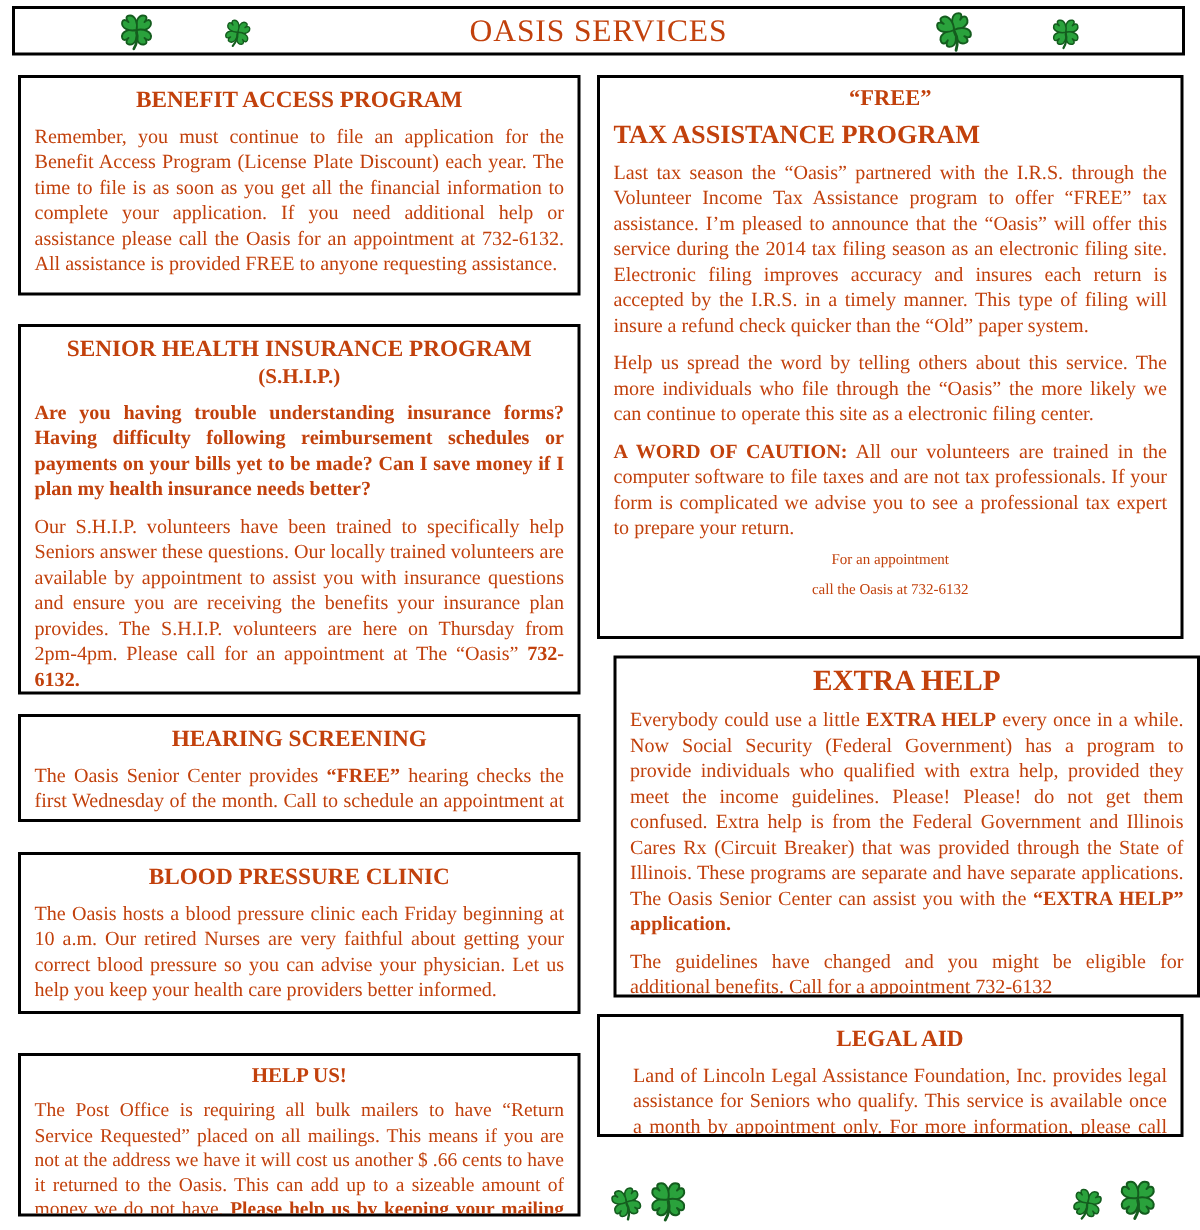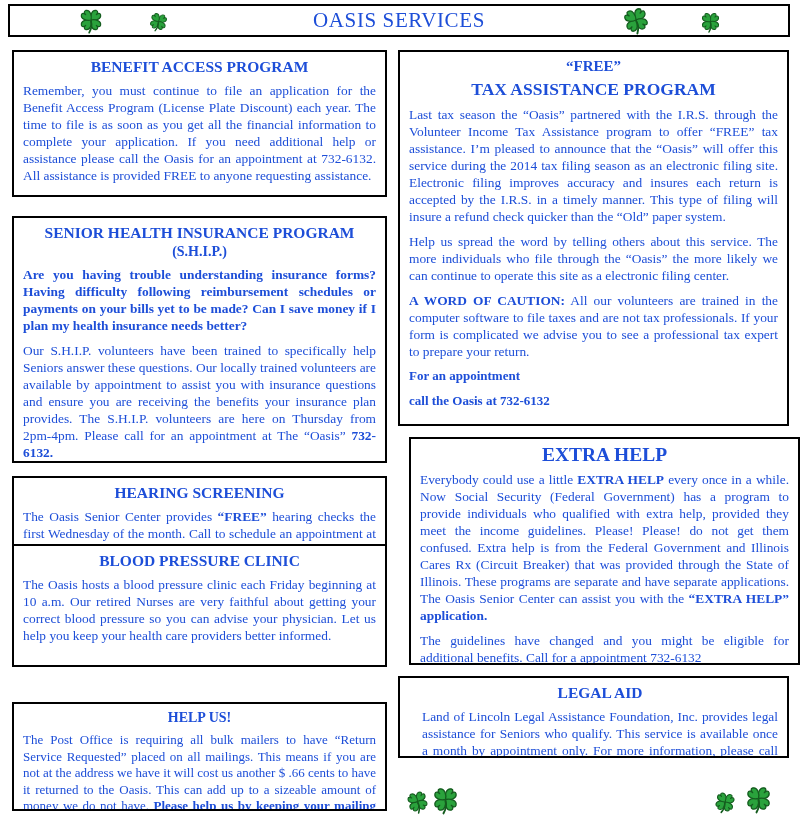--- a/index.html
+++ b/index.html
@@ -1,54 +1,54 @@
 <!DOCTYPE html>
 <html><head>
 <meta charset="utf-8">
 <style>
   html,body{margin:0;padding:0;background:#ffffff;}
   .page{position:relative;width:800px;height:820px;background:#ffffff;
-        font-family:"Liberation Serif","DejaVu Serif",serif;color:#1d4ed8;overflow:hidden;}
+        font-family:"Liberation Serif","DejaVu Serif",serif;color:#c2410c;overflow:hidden;}
 
   
   .header{position:absolute;left:8px;top:4px;width:778px;height:29px;
           border:2px solid #000;display:flex;align-items:center;justify-content:center;}
   .page-title{font-size:21px;letter-spacing:.6px;font-weight:normal;margin:0;}
 
   
   .clover{position:absolute;pointer-events:none;}
   .leaf{fill:#2aa23c;stroke:#145c1e;stroke-width:4;stroke-linejoin:round;}
   .stem{fill:none;stroke:#145c1e;stroke-width:6;stroke-linecap:round;}
   .rneg{transform:rotate(-14deg);} .rpos{transform:rotate(12deg);}
 
   
   .box{position:absolute;border:2px solid #000;background:#fff;box-sizing:border-box;
        padding:2px 9px 4px;overflow:hidden;}
   .col-l{left:12px;width:375px;}
   .col-r{left:398px;width:391px;}
   #benefit{top:50px;height:147px;}
   #ship{top:216px;height:247px;}
   #hearing{top:476px;height:72px;}
-  #bp{top:544px;height:123px;}
+  #bp{top:568px;height:108px;}
   #helpus{top:702px;height:109px;}
   #tax{top:50px;height:376px;}
   #extra{top:437px;height:228px;margin-left:11px;}
   #legal{top:676px;height:82px;padding-left:22px;}
 
   .t1{text-align:center;font-size:15.5px;font-weight:bold;margin:4px 0 6px;}
   .t-sub{text-align:center;font-size:14px;font-weight:bold;margin:0 0 6px;}
   .t-free{text-align:center;font-size:15px;font-weight:bold;margin:4px 0 2px;}
-  .t-tax{text-align:center;font-size:17.5px;font-weight:bold;margin:4px 0 6px;}
+  .t-tax{text-align:left;font-size:17.5px;font-weight:bold;margin:4px 0 6px;}
   .t-extra{text-align:center;font-size:19.5px;font-weight:bold;margin:3px 0 5px;}
   .t-help{text-align:center;font-size:14px;font-weight:bold;margin:4px 0 6px;}
 
   .body{font-size:13.4px;line-height:1.27;text-align:justify;margin:0 0 8px;}
   .small{font-size:13px;}
   .bold{font-weight:bold;}
-  .appt{font-size:13px;font-weight:bold;text-align:left;margin:2px 0 9px;}
+  .appt{font-size:10px;font-weight:normal;text-align:center;margin:2px 0 9px;}
 </style>
 </head>
 <body>
 
 <div class="page">
 
   <svg width="0" height="0" style="position:absolute" aria-hidden="true">
     <defs>
       <g id="cloverdef">
         <path class="leaf" transform="rotate(45 50 50)" d="M50 50 C 37 42, 27 23, 40 15 C 47 11, 50 19, 50 25 C 50 19, 53 11, 60 15 C 73 23, 63 42, 50 50 Z"></path>

